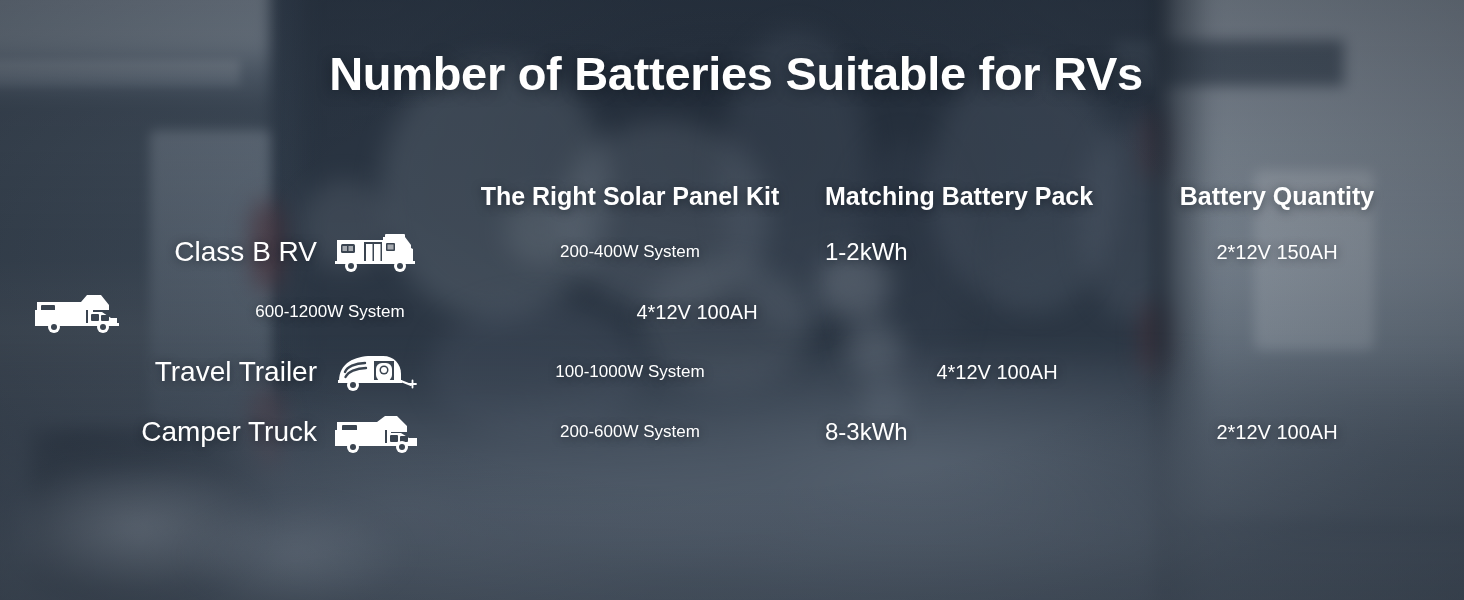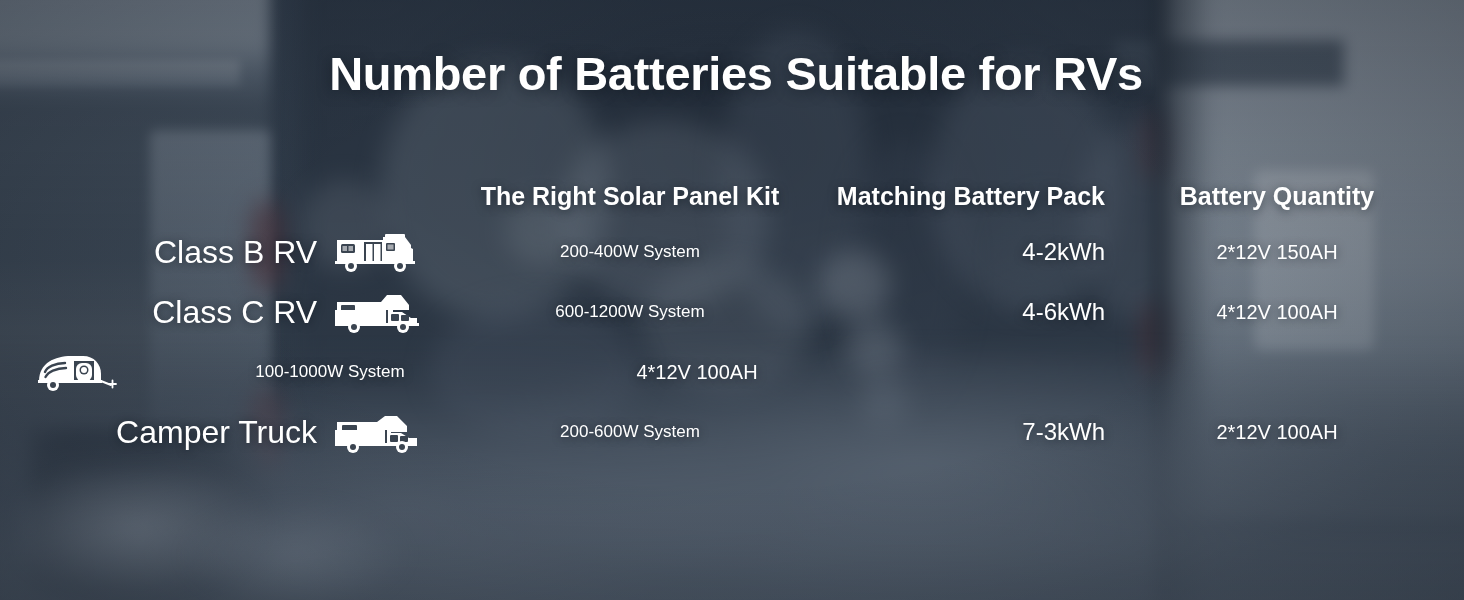--- a/index.html
+++ b/index.html
@@ -158,36 +158,36 @@
   }
 
   
   .table { position:absolute; left:0; top:170px; width:1464px;margin-left:25px; }
 
   .row { display:flex; align-items:center; width:1464px; }
 
   .c-label {
     width:300px; flex:0 0 300px;
     text-align:right; padding-right:8px;
-    color:#fff; font-size:32px; white-space:nowrap;
+    color:#fff; font-size:28px; white-space:nowrap;
     text-shadow:0 1px 8px rgba(10,16,24,.5);
     padding-left:8px;
   }
   .c-icon {
     width:110px; flex:0 0 110px;
     display:flex; align-items:center; justify-content:flex-start;
     padding-left:6px;
   }
   .c-kit {
     width:390px; flex:0 0 390px; text-align:center;
     color:#fff; font-size:17px; white-space:nowrap;
     text-shadow:0 1px 8px rgba(10,16,24,.5);
   }
   .c-pack {
-    width:280px; flex:0 0 280px; text-align:right;
+    width:280px; flex:0 0 280px; text-align:left;
     color:#fff; font-size:24px; white-space:nowrap;
     text-shadow:0 1px 8px rgba(10,16,24,.5);
   }
   .c-qty {
     width:384px; flex:0 0 384px; text-align:center;
     color:#fff; font-size:20px; white-space:nowrap;
     text-shadow:0 1px 8px rgba(10,16,24,.5);
   }
 
   .header-row { height:52px; }
@@ -288,26 +288,25 @@
 
             <rect x="4" y="31" width="80" height="3" fill="#fff"></rect>
 
             <circle cx="20" cy="36" r="6" fill="#fff"></circle>
             <circle cx="20" cy="36" r="3" fill="#3a4450"></circle>
             <circle cx="69" cy="36" r="6" fill="#fff"></circle>
             <circle cx="69" cy="36" r="3" fill="#3a4450"></circle>
           </svg>
         </div>
         <div class="c-kit">200-400W System</div>
-        <div class="c-pack">4-2kWh</div>
+        <div class="c-pack">1-2kWh</div>
         <div class="c-qty">2*12V 150AH</div>
       </div>
 
       <div class="row data-row">
-        <div class="c-label">Class C RV</div>
         <div class="c-icon">
           <svg class="rv-svg" width="92" height="44" viewBox="0 0 92 44" fill="none">
 
             <path d="M6 12 h44 l6 -7 h14 l8 10 v5 h-72 z" fill="#fff"></path>
 
             <rect x="10" y="15" width="14" height="8" rx="1" fill="#3a4450"></rect>
 
             <path d="M4 20 h58 v14 h-58 z" fill="#fff"></path>
 
             <path d="M57 22 h14 l9 6 h6 v8 h-29 z" fill="#fff"></path>
@@ -319,25 +318,25 @@
 
             <rect x="4" y="33" width="84" height="3" fill="#fff"></rect>
 
             <circle cx="23" cy="37" r="6" fill="#fff"></circle>
             <circle cx="23" cy="37" r="3" fill="#3a4450"></circle>
             <circle cx="72" cy="37" r="6" fill="#fff"></circle>
             <circle cx="72" cy="37" r="3" fill="#3a4450"></circle>
           </svg>
         </div>
         <div class="c-kit">600-1200W System</div>
-        <div class="c-pack">4-6kWh</div>
         <div class="c-qty">4*12V 100AH</div>
       </div>
 
       <div class="row data-row">
+        <div class="c-label">Travel Trailer</div>
         <div class="c-icon">
           <svg class="rv-svg" width="86" height="44" viewBox="0 0 86 44" fill="none">
 
             <path d="M8 31 C8 13 24 6 40 6 H52 C63 6 70 14 70 24 V31 Z" fill="#fff"></path>
 
             <path d="M14 22 C16 17 24 13 34 13" stroke="#3a4450" stroke-width="2.4" fill="none" stroke-linecap="round"></path>
             <path d="M14.5 27 C17 22 25 18 35 18" stroke="#3a4450" stroke-width="2.4" fill="none" stroke-linecap="round"></path>
 
             <rect x="43" y="11" width="20" height="20" fill="#3a4450"></rect>
             <rect x="45" y="13" width="16" height="18" rx="6" fill="#fff"></rect>
@@ -376,19 +375,19 @@
 
             <rect x="4" y="33" width="82" height="3" fill="#fff"></rect>
 
             <circle cx="22" cy="37" r="6" fill="#fff"></circle>
             <circle cx="22" cy="37" r="3" fill="#3a4450"></circle>
             <circle cx="71" cy="37" r="6" fill="#fff"></circle>
             <circle cx="71" cy="37" r="3" fill="#3a4450"></circle>
           </svg>
         </div>
         <div class="c-kit">200-600W System</div>
-        <div class="c-pack">7-3kWh</div>
+        <div class="c-pack">8-3kWh</div>
         <div class="c-qty">2*12V 100AH</div>
       </div>
 
     </div>
   </div>
 </div>
 
 </body></html>

